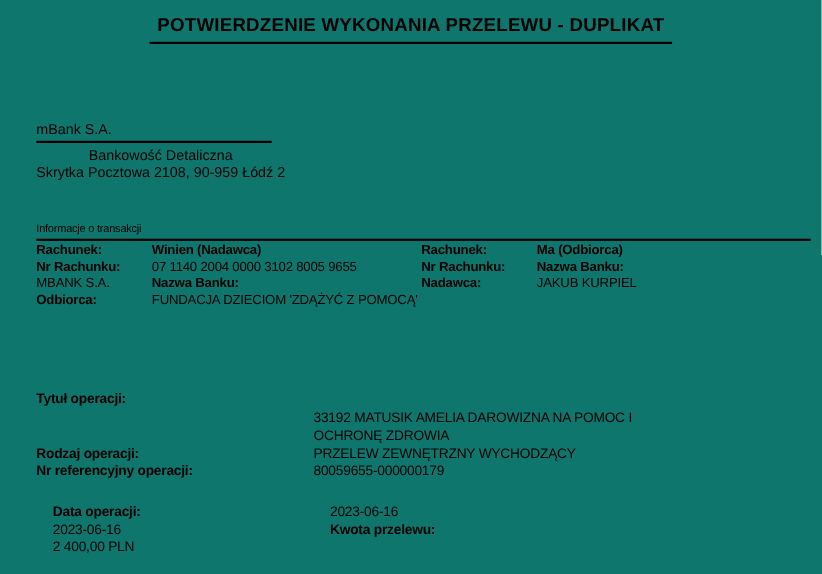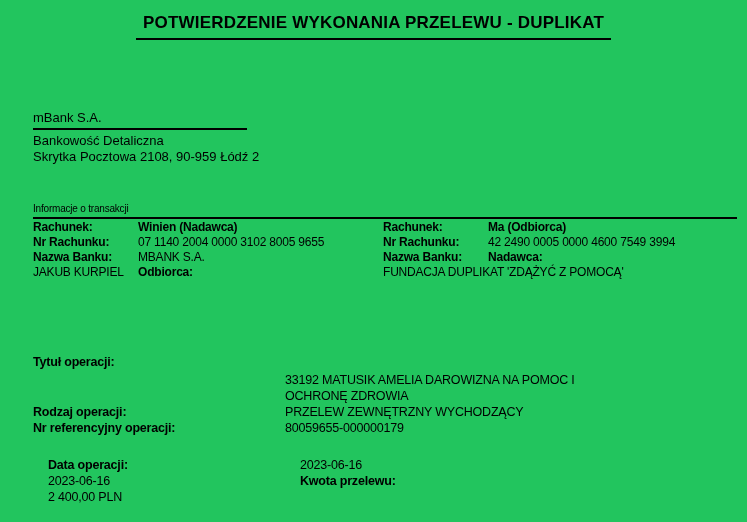--- a/index.html
+++ b/index.html
@@ -1,20 +1,20 @@
 <!DOCTYPE html>
 <html><head>
 <meta charset="utf-8">
 <style>
   html, body { margin: 0; padding: 0; background: #ffffff; }
   .page {
     position: relative;
     width: 747px;
     height: 522px;
-    background: #22c55e;
+    background: #0f766e;
     color: #000000;
     font-family: "Liberation Sans", sans-serif;
     overflow: hidden;
   }
 
   
   .title-wrap {
     position: absolute;
     top: 13px;
     left: 0;
@@ -32,21 +32,21 @@
 
   
   .bank-block {
     position: absolute;
     left: 33px;
     top: 110px;
     font-size: 13px;
   }
   .bank-name { line-height: 15px; margin-bottom: 3px; }
   .bank-rule { width: 214px; border-top: 2px solid #000; margin: 0 0 3px 0; }
-  .bank-line { line-height: 16px; }
+  .bank-line { line-height: 16px; text-align: center; }
 
   
   .section-label {
     position: absolute;
     left: 33px;
     top: 201px;
     font-size: 10px;
     letter-spacing: -0.2px;
     line-height: 15px;
   }
@@ -106,30 +106,29 @@
 
   <div class="accounts-grid">
     <div class="lbl">Rachunek:</div>
     <div class="boldval">Winien (Nadawca)</div>
     <div class="lbl">Rachunek:</div>
     <div class="boldval">Ma (Odbiorca)</div>
 
     <div class="lbl">Nr Rachunku:</div>
     <div>07 1140 2004 0000 3102 8005 9655</div>
     <div class="lbl">Nr Rachunku:</div>
-    <div>42 2490 0005 0000 4600 7549 3994</div>
 
     <div class="lbl">Nazwa Banku:</div>
     <div>MBANK S.A.</div>
     <div class="lbl">Nazwa Banku:</div>
 
     <div class="lbl">Nadawca:</div>
     <div>JAKUB KURPIEL</div>
     <div class="lbl">Odbiorca:</div>
-    <div>FUNDACJA DUPLIKAT 'ZDĄŻYĆ Z POMOCĄ'</div>
+    <div>FUNDACJA DZIECIOM 'ZDĄŻYĆ Z POMOCĄ'</div>
   </div>
 
   <div class="kv-grid op-grid">
     <div class="lbl">Tytuł operacji:</div>
     <div class="wrap-narrow">33192 MATUSIK AMELIA DAROWIZNA NA POMOC I OCHRONĘ ZDROWIA</div>
 
     <div class="lbl">Rodzaj operacji:</div>
     <div>PRZELEW ZEWNĘTRZNY WYCHODZĄCY</div>
 
     <div class="lbl">Nr referencyjny operacji:</div>

